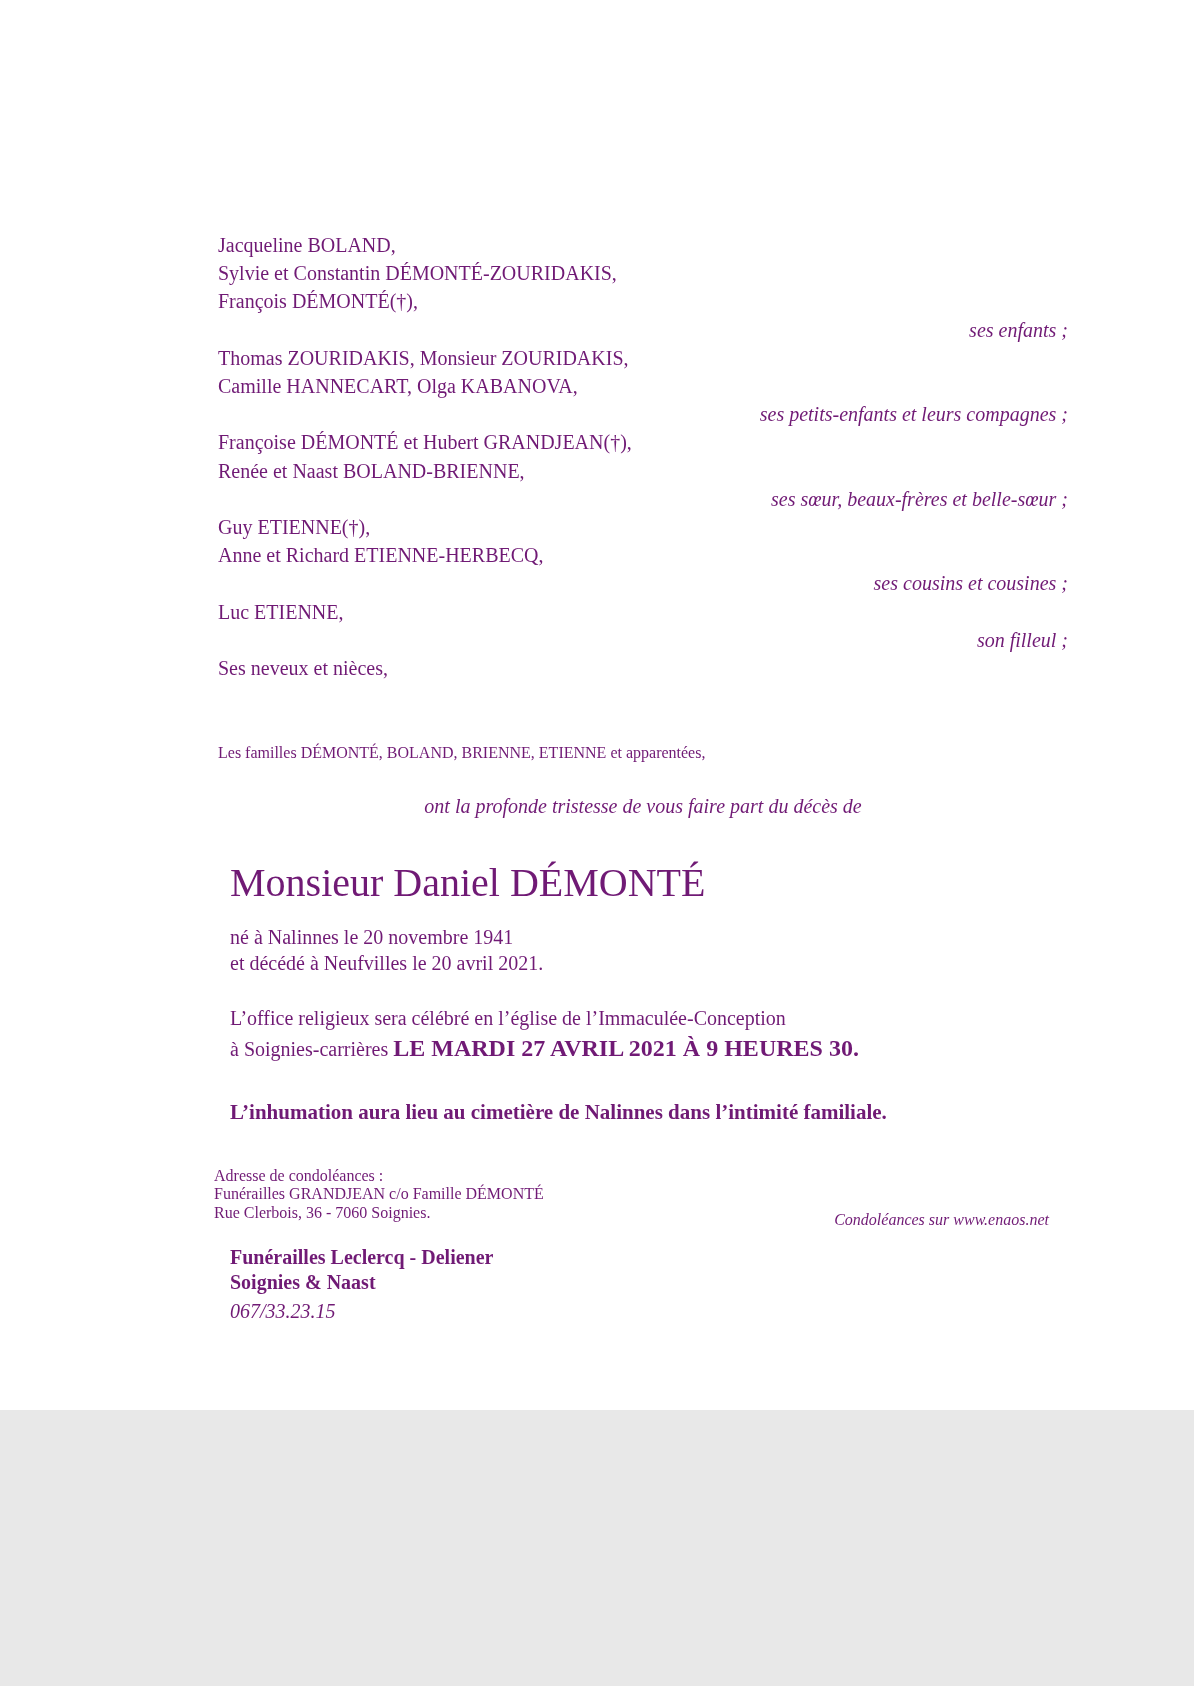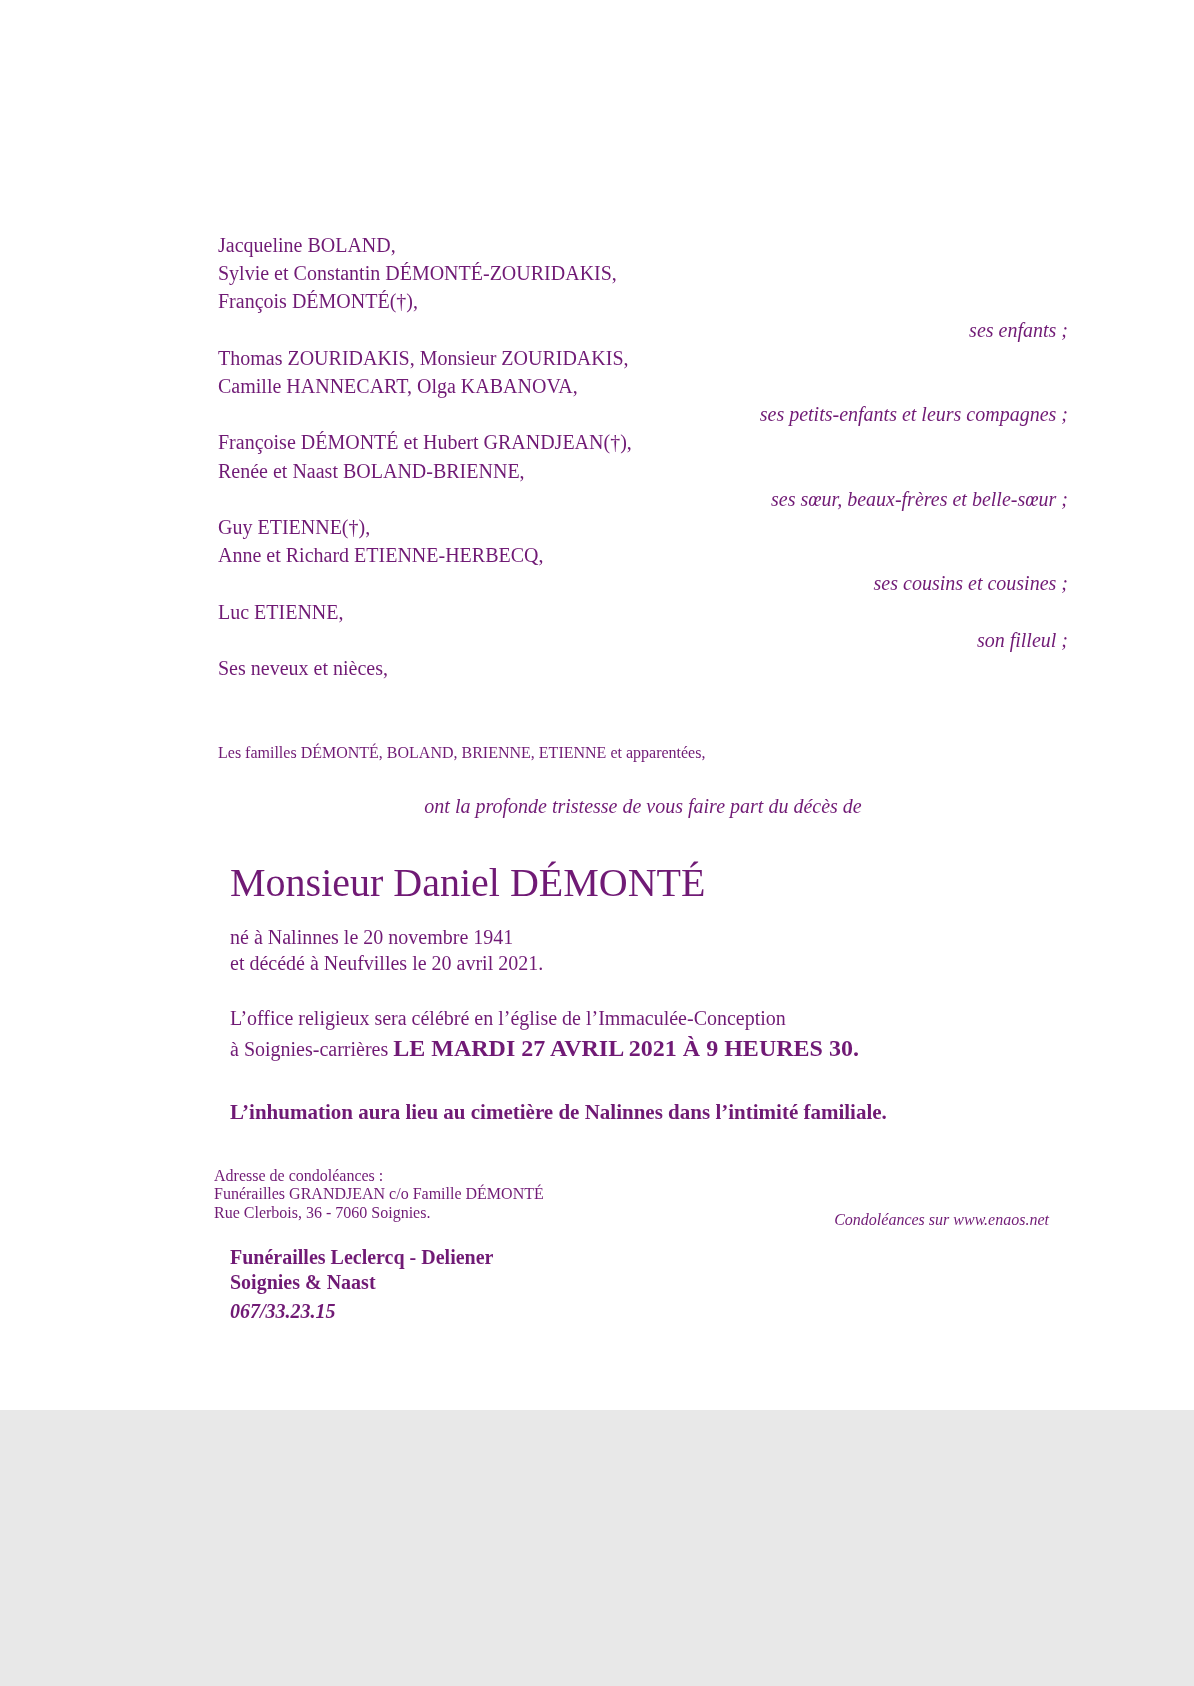--- a/index.html
+++ b/index.html
@@ -80,21 +80,21 @@
   }
   .footer-block {
     top: 1245px;
     font-size: 20px;
     line-height: 25px;
   }
   .footer-block .bold-line { font-weight: bold; }
   .footer-block .phone-line {
     font-style: italic;
     margin-top: 4px;
-    font-weight: bold;
+    font-weight: normal;
   }
 
   
   .condolences {
     position: absolute;
     left: 214px;
     top: 1167px;
     width: 854px; 
     font-size: 16px;
     line-height: 18.3px;

